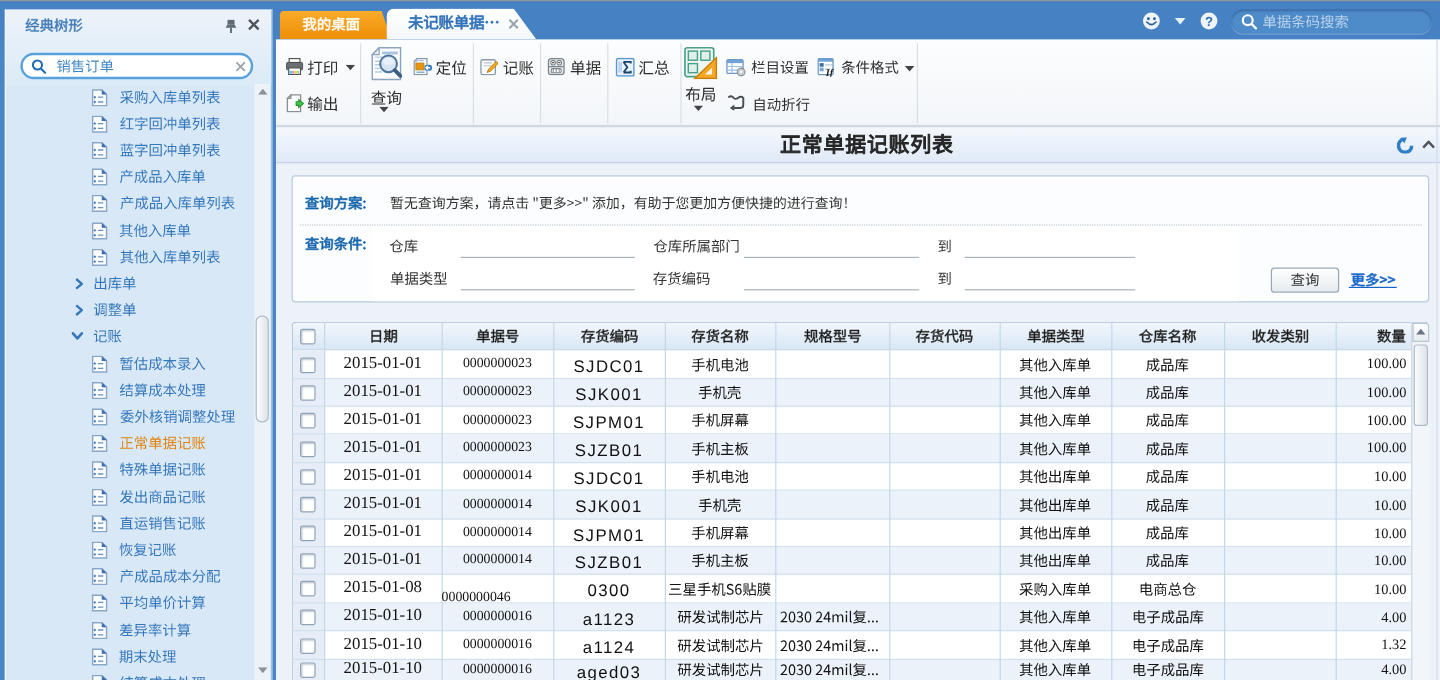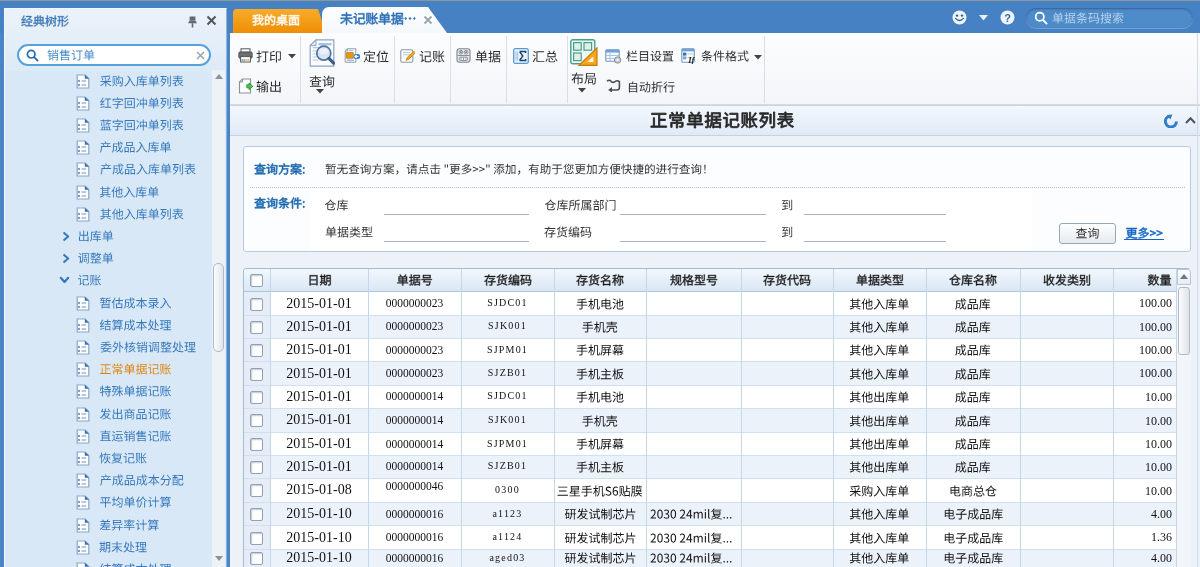--- a/index.html
+++ b/index.html
@@ -3,21 +3,21 @@
 
 *{margin:0;padding:0;box-sizing:border-box}
 html,body{width:1200px;height:567px;overflow:hidden;position:relative;font-family:"Liberation Sans",sans-serif}
 body{background:#4a86c6}
 .a{position:absolute}
 svg.b use{stroke:currentColor;stroke-width:5}
 svg.b2 use{stroke:currentColor;stroke-width:3}
 .ser{font-family:"Liberation Serif",serif;font-size:12px;color:#111;position:absolute;white-space:pre}
 .serd{font-family:"Liberation Serif",serif;font-size:14px;color:#111;position:absolute;white-space:pre}
 .serc{font-family:"Liberation Serif",serif;font-size:11.5px;color:#111;position:absolute;white-space:pre}
-.sere{font-family:Liberation Serif, serif;font-size:10px;letter-spacing:1.2px;color:#111;position:absolute;white-space:pre}
+.sere{font-family:Liberation Sans, sans-serif;font-size:14px;letter-spacing:1.2px;color:#111;position:absolute;white-space:pre}
 
 </style></head><body>
 <svg style="position:absolute;width:0;height:0" aria-hidden="true">
     <defs>
       <path id="c6211" d="M70 -77C76 -72 83 -65 86 -60L92 -65C89 -69 82 -76 76 -81ZM83 -43C80 -36 75 -30 70 -24C68 -31 67 -39 66 -47H95V-54H65C64 -63 64 -73 64 -83H56C56 -73 57 -64 57 -54H34V-72C41 -73 46 -75 51 -76L46 -83C36 -79 20 -76 6 -74C7 -72 8 -69 8 -67C14 -68 21 -69 27 -70V-54H6V-47H27V-30L4 -25L6 -18L27 -22V-2C27 0 26 0 25 1C23 1 17 1 11 0C12 3 13 6 13 8C22 8 27 8 30 7C33 6 34 3 34 -2V-24L53 -28L52 -35L34 -31V-47H58C59 -36 61 -26 64 -18C56 -11 48 -6 40 -2C42 -0 44 2 45 4C53 0 60 -5 66 -10C71 1 77 8 85 8C92 8 95 3 96 -13C94 -14 92 -16 90 -17C90 -4 88 1 86 1C81 1 76 -6 72 -16C79 -23 85 -31 90 -40Z" fill="currentColor"></path>
       <path id="c7684" d="M55 -42C61 -35 68 -25 70 -19L77 -23C74 -29 67 -38 61 -46ZM24 -84C23 -79 22 -73 20 -68H9V5H16V-2H44V-68H27C28 -72 30 -78 32 -83ZM16 -61H37V-40H16ZM16 -9V-34H37V-9ZM60 -84C57 -71 51 -57 44 -48C46 -47 49 -45 51 -44C54 -48 57 -54 60 -61H86C84 -21 83 -6 80 -2C78 -1 77 -1 75 -1C73 -1 67 -1 60 -1C62 1 63 4 63 6C68 6 74 6 78 6C81 6 84 5 86 2C90 -3 91 -18 93 -64C93 -65 93 -68 93 -68H63C64 -73 66 -78 67 -83Z" fill="currentColor"></path>
       <path id="c684c" d="M24 -45H76V-37H24ZM24 -58H76V-50H24ZM16 -64V-32H46V-24H5V-18H39C30 -10 16 -3 4 1C5 2 7 5 8 7C22 2 37 -6 46 -17V8H54V-17C63 -6 78 2 91 6C93 5 95 2 96 0C83 -3 69 -10 60 -18H95V-24H54V-32H84V-64H53V-71H91V-77H53V-84H45V-64Z" fill="currentColor"></path>
       <path id="c9762" d="M39 -33H60V-22H39ZM39 -40V-51H60V-40ZM39 -16H60V-4H39ZM6 -77V-70H44C44 -66 43 -61 42 -58H10V8H18V3H82V8H90V-58H49L53 -70H94V-77ZM18 -4V-51H32V-4ZM82 -4H67V-51H82Z" fill="currentColor"></path>
       <path id="c672a" d="M46 -84V-68H13V-60H46V-43H6V-36H42C33 -23 17 -10 3 -4C5 -2 8 0 9 2C22 -4 36 -16 46 -30V8H54V-30C64 -17 78 -4 91 2C92 0 95 -2 97 -4C83 -10 67 -23 58 -36H94V-43H54V-60H87V-68H54V-84Z" fill="currentColor"></path>
       <path id="c8bb0" d="M12 -77C18 -72 25 -65 28 -61L34 -66C30 -70 23 -77 18 -82ZM20 6V6C21 4 24 2 41 -10C40 -11 39 -14 38 -16L28 -9V-53H5V-45H21V-9C21 -4 18 -1 16 0C17 2 19 4 20 6ZM42 -77V-70H82V-44H44V-6C44 4 47 6 59 6C61 6 79 6 82 6C92 6 95 2 96 -14C94 -15 91 -16 89 -18C88 -3 87 -1 81 -1C77 -1 62 -1 59 -1C53 -1 52 -2 52 -6V-37H82V-32H89V-77Z" fill="currentColor"></path>
@@ -1125,21 +1125,21 @@
     <use href="#c5355" x="400.0"></use>
   </svg>
 <svg style="position:absolute;left:954.2px;top:461.0px;width:37.50px;height:12px;color:#141414;" viewBox="0 -88 300.0 100" fill="currentColor">
     <use href="#c6210" x="0.0"></use>
     <use href="#c54c1" x="100.0"></use>
     <use href="#c5e93" x="200.0"></use>
   </svg>
 <div class="ser" style="left:1113px;top:460px;width:59px;text-align:right">10.00</div>
 <div class="a" style="left:250px;top:484px;width:13px;height:13px;background:#fff;border:1px solid #8fa3b8;border-radius:2px;box-shadow:inset 1px 1px 1.5px rgba(110,130,150,.45)"></div>
 <div class="serd" style="left:270px;top:482px;width:98px;text-align:center">2015-01-08</div>
-<div class="serc" style="left:368px;top:480px;width:93px;text-align:center">0000000046</div>
+<div class="serc" style="left:368px;top:492px;width:93px;text-align:left">0000000046</div>
 <div class="sere" style="left:461px;top:484px;width:93px;text-align:center">0300</div>
 <svg style="position:absolute;left:555.3px;top:484.5px;width:89.39px;height:12px;color:#141414;" viewBox="0 -88 715.1 100" fill="currentColor">
     <use href="#c4e09" x="0.0"></use>
     <use href="#c661f" x="100.0"></use>
     <use href="#c624b" x="200.0"></use>
     <use href="#c673a" x="300.0"></use>
     <use href="#c53" x="400.0"></use>
     <use href="#c36" x="459.6"></use>
     <use href="#c8d34" x="515.1"></use>
     <use href="#c819c" x="615.1"></use>
@@ -1234,21 +1234,21 @@
     <use href="#c5e93" x="300.0"></use>
     <use href="#c5355" x="400.0"></use>
   </svg>
 <svg style="position:absolute;left:941.8px;top:531.5px;width:62.50px;height:12px;color:#141414;" viewBox="0 -88 500.0 100" fill="currentColor">
     <use href="#c7535" x="0.0"></use>
     <use href="#c5b50" x="100.0"></use>
     <use href="#c6210" x="200.0"></use>
     <use href="#c54c1" x="300.0"></use>
     <use href="#c5e93" x="400.0"></use>
   </svg>
-<div class="ser" style="left:1113px;top:530px;width:59px;text-align:right">1.36</div>
+<div class="ser" style="left:1113px;top:530px;width:59px;text-align:right">1.32</div>
 <div class="a" style="left:250px;top:552px;width:13px;height:13px;background:#fff;border:1px solid #8fa3b8;border-radius:2px;box-shadow:inset 1px 1px 1.5px rgba(110,130,150,.45)"></div>
 <div class="serd" style="left:270px;top:550px;width:98px;text-align:center">2015-01-10</div>
 <div class="serc" style="left:368px;top:552px;width:93px;text-align:center">0000000016</div>
 <div class="sere" style="left:461px;top:552px;width:93px;text-align:center">aged03</div>
 <svg style="position:absolute;left:562.5px;top:552.0px;width:75.00px;height:12px;color:#141414;" viewBox="0 -88 600.0 100" fill="currentColor">
     <use href="#c7814" x="0.0"></use>
     <use href="#c53d1" x="100.0"></use>
     <use href="#c8bd5" x="200.0"></use>
     <use href="#c5236" x="300.0"></use>
     <use href="#c82af" x="400.0"></use>

